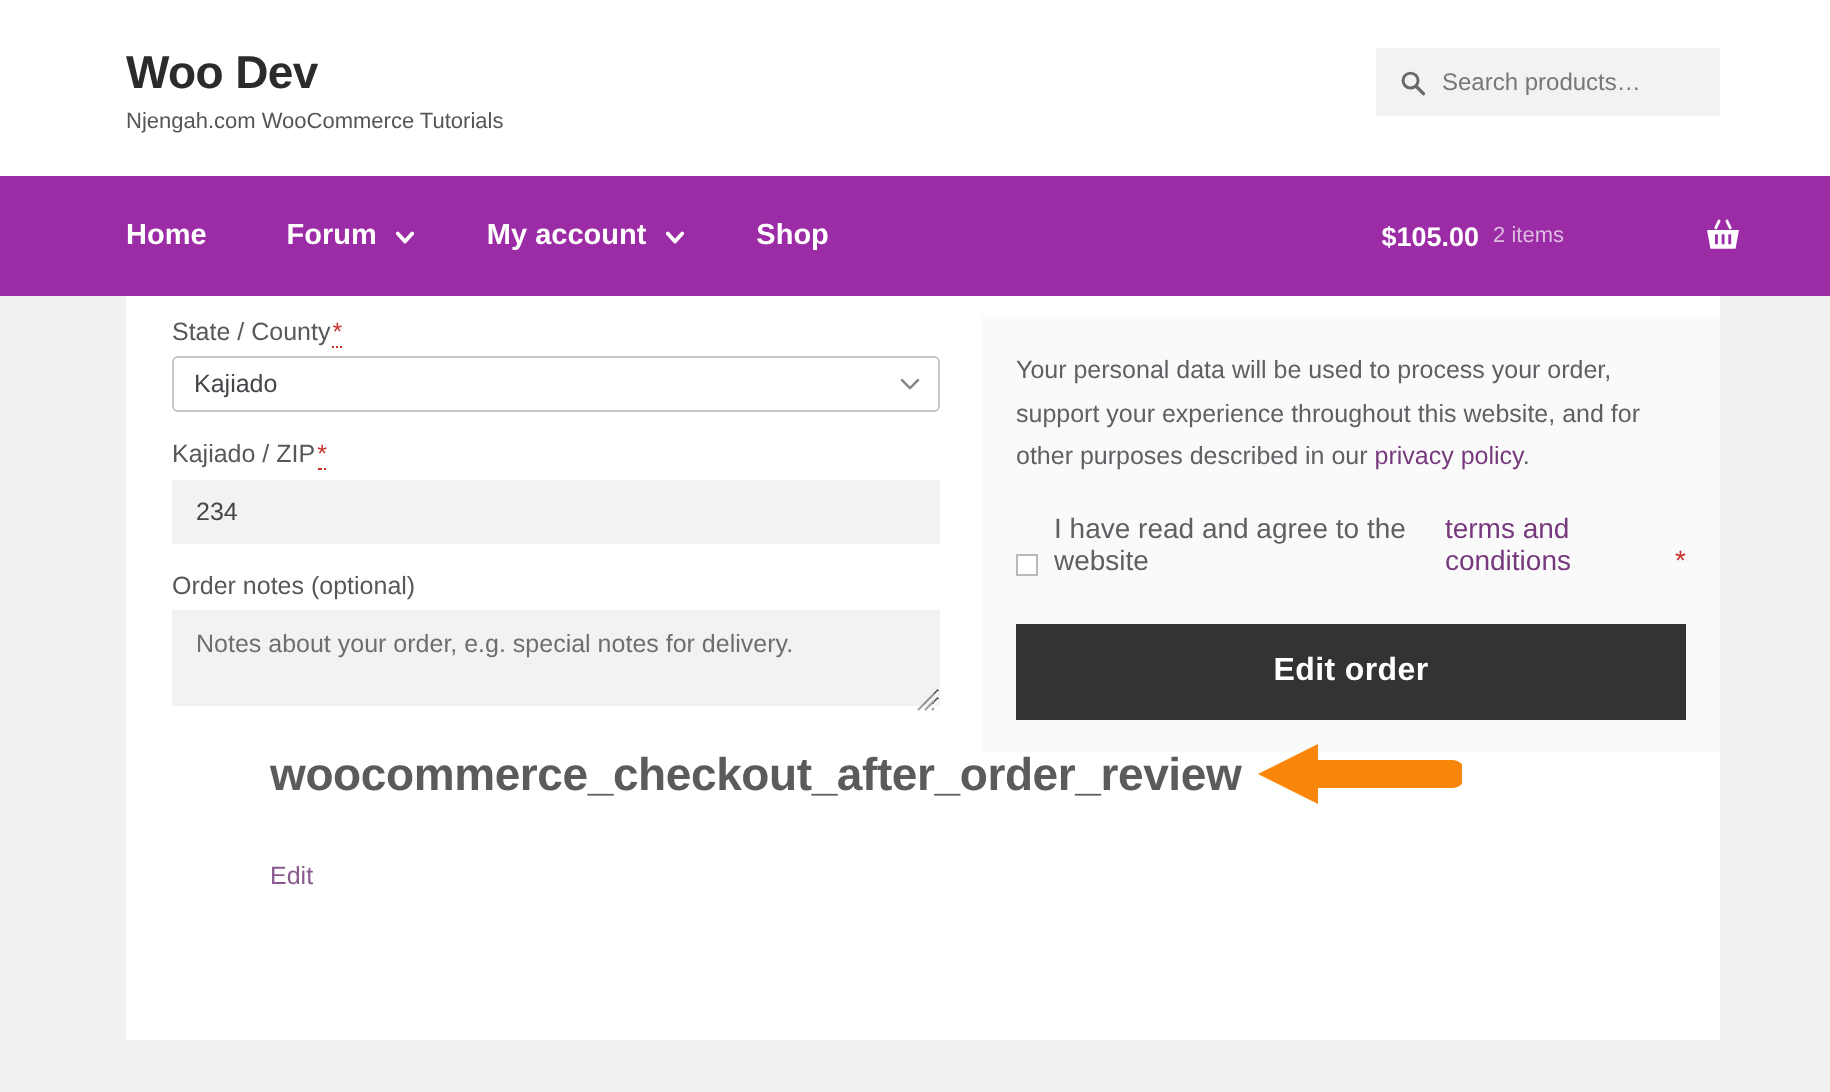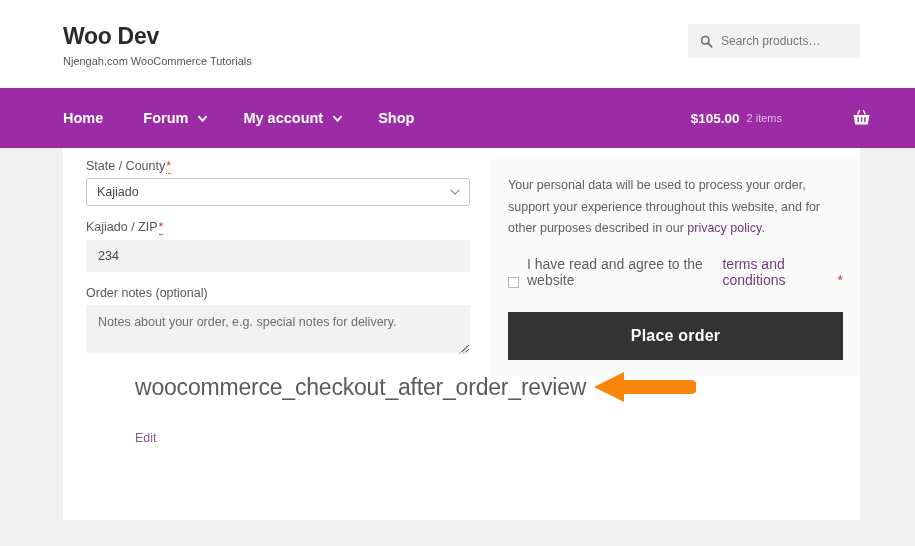--- a/index.html
+++ b/index.html
@@ -275,21 +275,21 @@
   .hook-row {
     position: absolute;
     left: 72px;
     top: 222px;
     display: flex;
     align-items: center;
   }
   .hook-text {
     font-size: 23px;
     color: #5b5b5b;
-    font-weight: normal;
+    font-weight: bold;
     letter-spacing: -0.2px;
     white-space: nowrap;
   }
   .hook-arrow {
     margin-left: 8px;
     width: 102px;
     height: 34px;
     flex: 0 0 auto;
   }
   .edit-link {
@@ -404,21 +404,21 @@
           <span>Your personal data will be used to process your order, support your experience throughout this website, and for other purposes described in our </span><a class="inline-link">privacy policy</a><span>.</span>
         </p>
 
         <div class="terms-row">
           <span class="terms-checkbox"></span>
           <span>I have read and agree to the website </span>
             <a class="inline-link">terms and conditions</a>
             <span class="terms-star">*</span>
         </div>
 
-        <button class="place-order-btn">Place order</button>
+        <button class="place-order-btn">Edit order</button>
       </div>
     </div>
 
   </div>
 
   <div class="hook-row">
     <span class="hook-text">woocommerce_checkout_after_order_review</span>
     <svg class="hook-arrow" viewBox="0 0 102 34">
       <path d="M0 17 L30 2 L30 10 L97 10 A5.5 5.5 0 0 1 97 24 L30 24 L30 32 Z" fill="#f7860b"></path>
     </svg>

